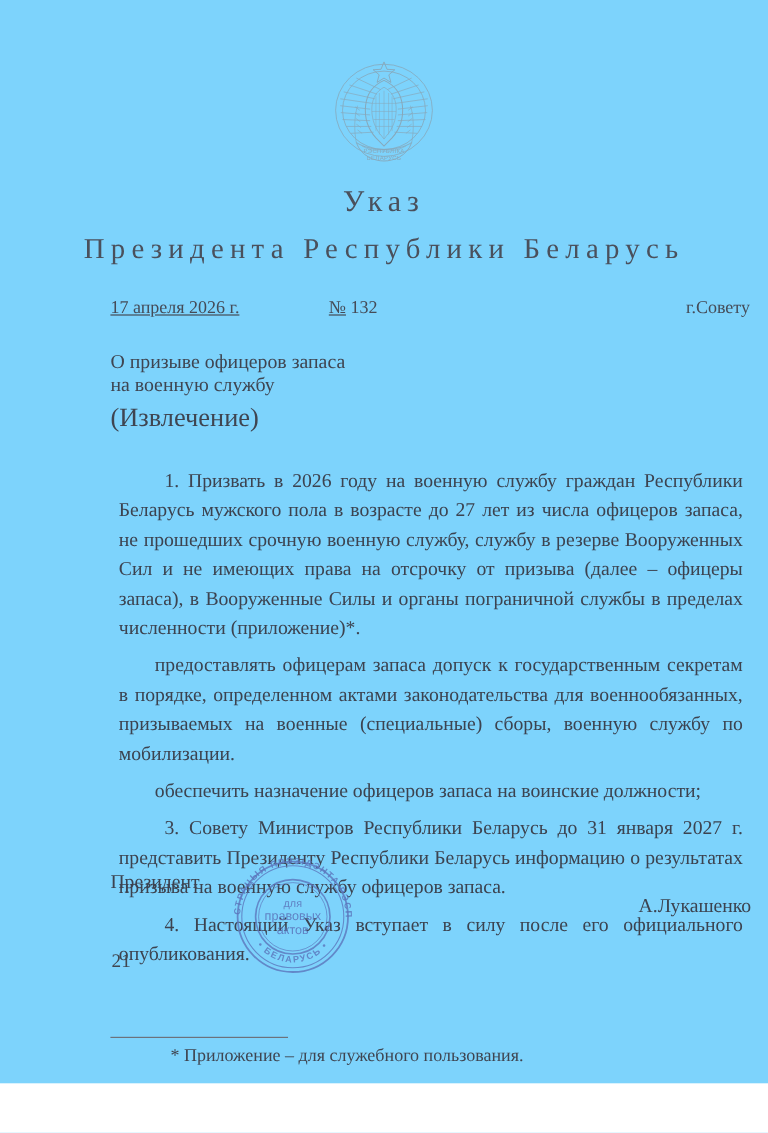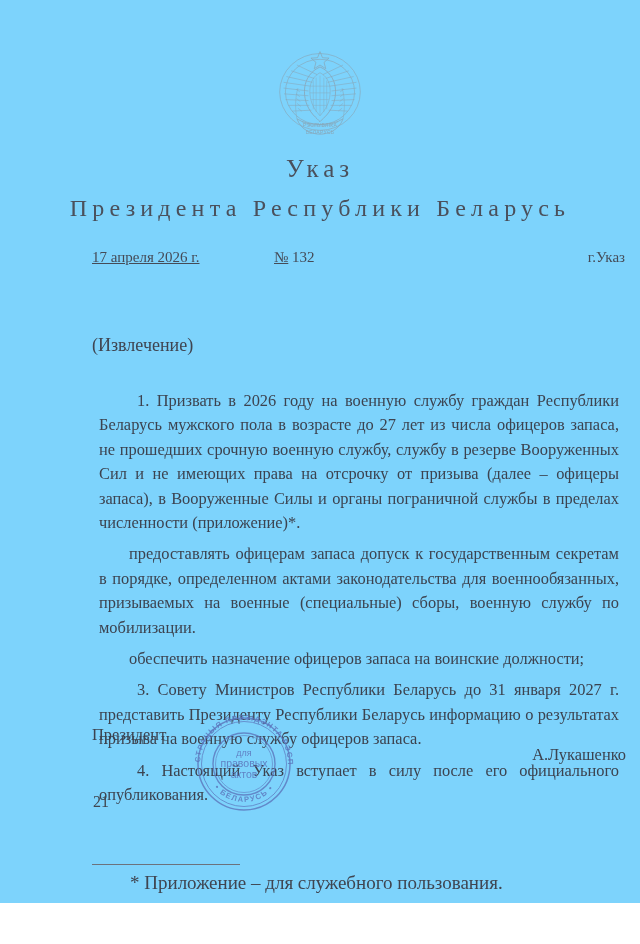--- a/index.html
+++ b/index.html
@@ -102,21 +102,21 @@
     top: 292px;
     font-size: 16.5px;
     line-height: 19px;
     color: #3f4551;
   }
   .subject div { white-space: nowrap; }
   .extract {
     position: absolute;
     left: 92px;
     top: 335px;
-    font-size: 18px;
+    font-size: 22px;
     color: #3f4551;
     white-space: nowrap;
   }
 
   
   .body-text {
     position: absolute;
     left: 92px;
     width: 534px;
     top: 382px;
@@ -181,23 +181,23 @@
   
   .footnote-rule {
     position: absolute;
     left: 92px;
     top: 864px;
     width: 148px;
     border-top: 1px solid #6c727c;
   }
   .footnote-text {
     position: absolute;
-    left: 130px;
+    left: 142px;
     top: 872px;
-    font-size: 19px;
+    font-size: 15px;
     color: #3f4551;
     white-space: nowrap;
   }
 </style>
 </head>
 <body>
 
 <div id="page">
 
   <div class="emblem-wrap">
@@ -259,23 +259,27 @@
       <text x="50" y="99.5" font-family="Liberation Sans, sans-serif" font-size="5.2" fill="#8d8f94" text-anchor="middle" letter-spacing="0.3">БЕЛАРУСЬ</text>
     </svg>
   </div>
 
   <div class="doc-title">Указ</div>
   <div class="doc-subtitle">Президента Республики Беларусь</div>
 
   <div class="meta-line">
     <span class="meta-date">17 апреля 2026 г.</span>
     <span class="meta-number"><span class="no-sign">№</span> <span>132</span></span>
-    <span class="meta-city">г.Указ</span>
-  </div>
-
+    <span class="meta-city">г.Совету</span>
+  </div>
+
+  <div class="subject">
+    <div>О призыве офицеров запаса</div>
+    <div>на военную службу</div>
+  </div>
   <div class="extract">(Извлечение)</div>
 
   <div class="body-text">
     <p>1. Призвать в 2026 году на военную службу граждан Республики Беларусь мужского пола в возрасте до 27 лет из числа офицеров запаса, не прошедших срочную военную службу, службу в резерве Вооруженных Сил и не имеющих права на отсрочку от призыва (далее – офицеры запаса), в Вооруженные Силы и органы пограничной службы в пределах численности (приложение)*.</p>
     <p class="sub">предоставлять офицерам запаса допуск к государственным секретам в порядке, определенном актами законодательства для военнообязанных, призываемых на военные (специальные) сборы, военную службу по мобилизации.</p>
     <p class="sub">обеспечить назначение офицеров запаса на воинские должности;</p>
     <p>3. Совету Министров Республики Беларусь до 31 января 2027 г. представить Президенту Республики Беларусь информацию о результатах призыва на военную службу офицеров запаса.</p>
     <p>4. Настоящий Указ вступает в силу после его официального опубликования.</p>
   </div>
 

